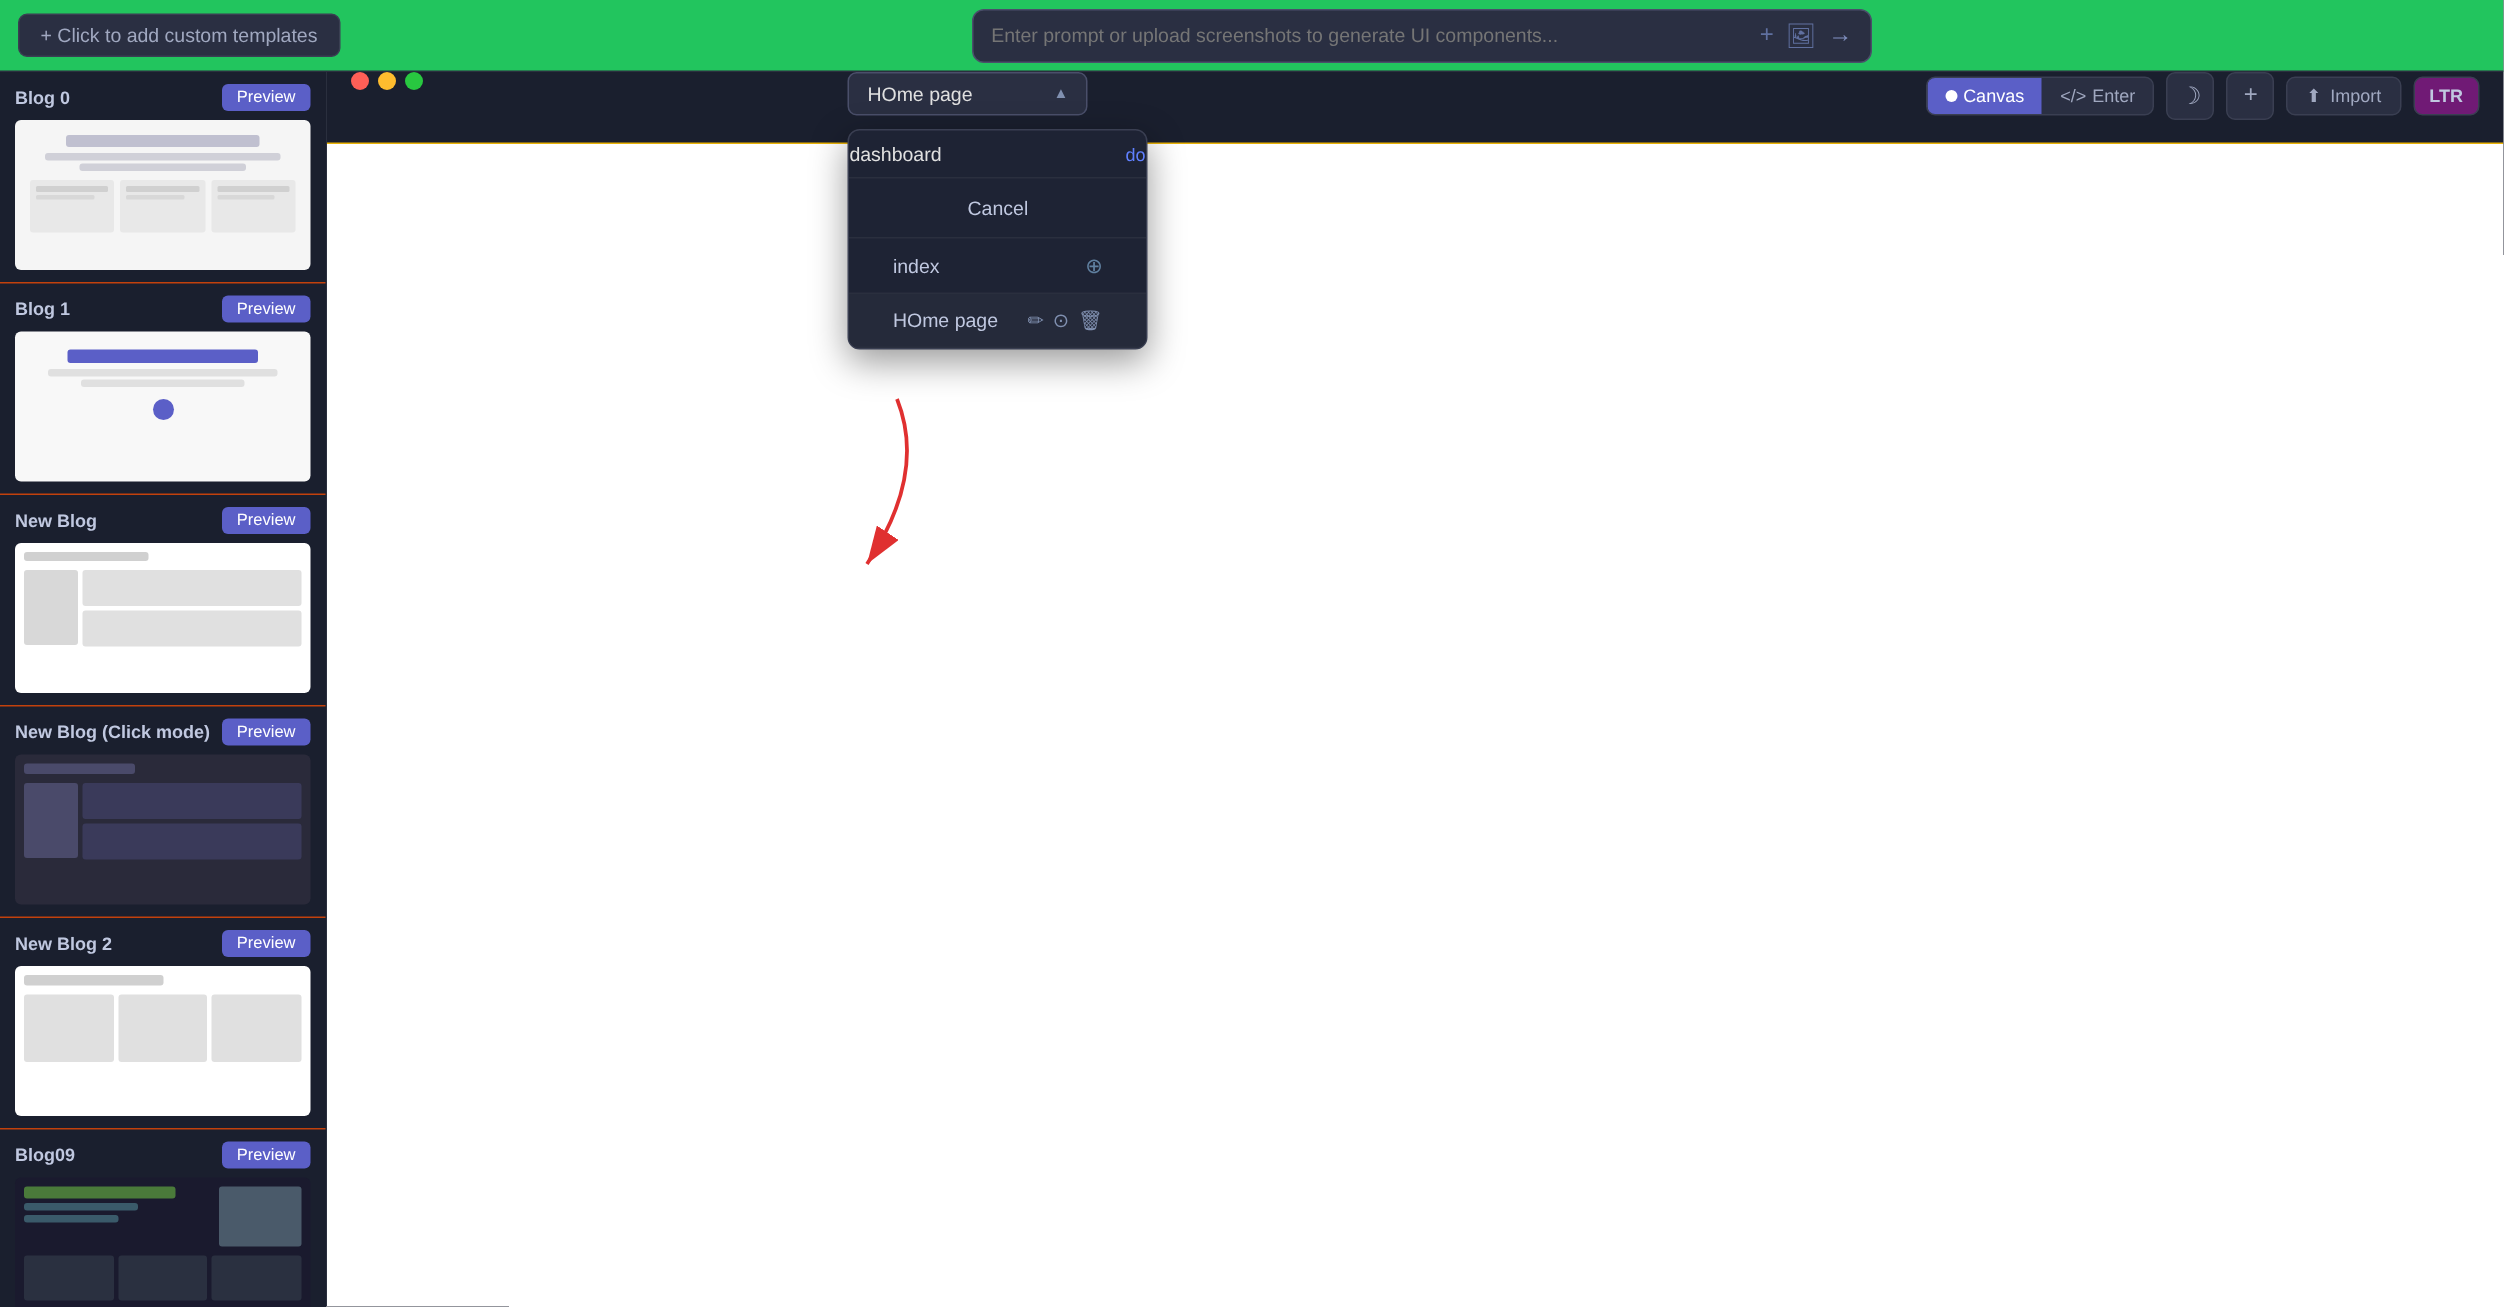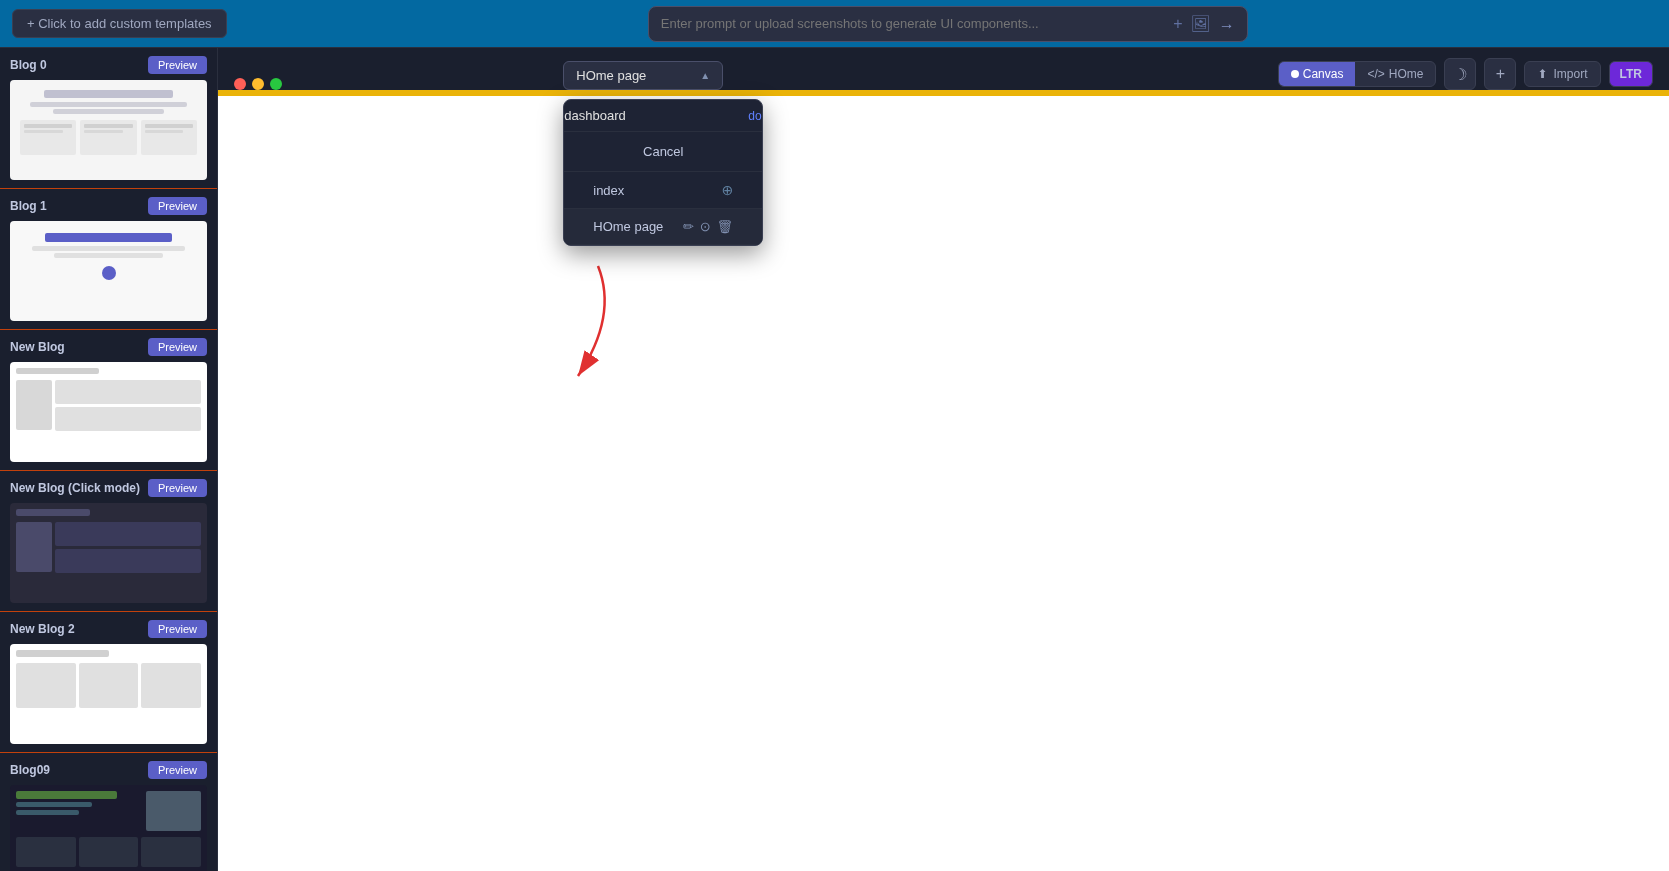--- a/index.html
+++ b/index.html
@@ -10,21 +10,21 @@
       width: 1669px;
       height: 871px;
       overflow: hidden;
       display: flex;
       flex-direction: column;
     }
 
     
     .top-bar {
       height: 48px;
-      background: #0369a1;
+      background: #22c55e;
       display: flex;
       align-items: center;
       padding: 0 12px;
       gap: 12px;
       border-bottom: 1px solid #2a2f3e;
       flex-shrink: 0;
     }
     .add-templates-btn {
       background: #2a2f42;
       border: 1px solid #3a3f52;
@@ -218,24 +218,24 @@
       flex-direction: column;
       overflow: hidden;
       position: relative;
     }
 
     
     .canvas-toolbar {
       height: 48px;
       background: #1a1f2e;
       display: flex;
-      align-items: flex-end;
+      align-items: flex-start;
       padding: 0 16px;
       gap: 20px;
-      border-bottom: 6px solid #eab308;
+      border-bottom: 1px solid #eab308;
       flex-shrink: 0;
       position: relative;
     }
 
     .window-dots {
       display: flex;
       gap: 6px;
       margin-right: 8px;
     }
     .dot {
@@ -400,21 +400,21 @@
       border-radius: 6px;
       padding: 5px 12px;
       font-size: 12px;
       cursor: pointer;
       color: #a0a8c0;
       display: flex;
       align-items: center;
       gap: 6px;
     }
     .ltr-btn {
-      background: #6d28d9;
+      background: #701a75;
       border: 1px solid #3a3f52;
       border-radius: 6px;
       padding: 5px 10px;
       font-size: 12px;
       font-weight: 600;
       cursor: pointer;
       color: #c0c8e0;
     }
 
     
@@ -622,21 +622,21 @@
       </div>
 
       <div class="right-toolbar">
         <div class="view-toggle">
           <button class="view-btn active">
             <span style="width:8px;height:8px;background:#fff;border-radius:50%;display:inline-block;"></span>
             <span>Canvas</span>
           </button>
           <button class="view-btn">
             <span>&lt;/&gt;</span>
-            <span>HOme</span>
+            <span>Enter</span>
           </button>
         </div>
         <button class="toolbar-icon-btn">
           <span>☽</span>
         </button>
         <button class="toolbar-icon-btn">
           <span>+</span>
         </button>
         <button class="import-btn">
           <span>⬆</span>

